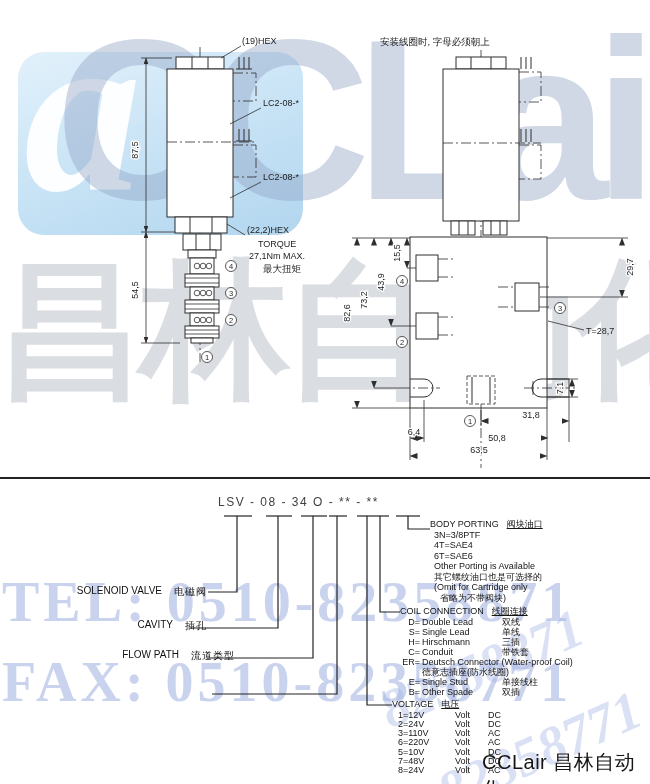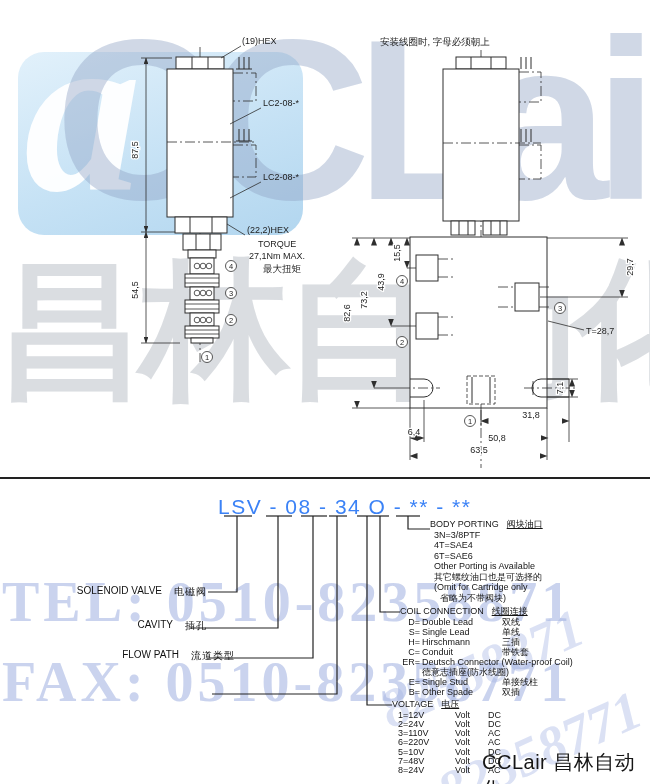--- a/index.html
+++ b/index.html
@@ -29,21 +29,21 @@
   .dim{font-size:9px;fill:#1d1d1d;text-anchor:middle;paint-order:stroke;stroke:#fff;stroke-width:2.5px;}
   .pnum{font-size:7.5px;fill:#1d1d1d;text-anchor:middle;}
   .ln{stroke:#2e2e2e;stroke-width:1;fill:none;}
   .thin{stroke:#2e2e2e;stroke-width:.8;fill:none;}
   .wfill{fill:#fff;}
   .cdash{stroke-dasharray:10 3 2 3;}
   .pdash{stroke-dasharray:4 2;}
   
   .divider{left:0;top:477px;width:650px;height:2px;background:#222;}
   
-  .code-line{left:218px;top:495px;font-size:21px;font-weight:500;letter-spacing:1.5px;color:#3b82f6;text-align:right;}
+  .code-line{left:218px;top:495px;font-size:12px;font-weight:500;letter-spacing:1.5px;color:#404040;text-align:right;}
   .row-l{display:flex;justify-content:flex-end;gap:12px;font-size:10px;color:#111;width:207px;left:0;}
   .row-l .cn{letter-spacing:1px;}
   .blk{font-size:9px;line-height:10.5px;color:#151515;}
   .blk .title{white-space:nowrap;}
   .blk .title .cn{margin-left:8px;text-decoration:underline;}
   .sub{margin-left:4px;white-space:nowrap;}
   .cc-row{position:relative;height:10px;white-space:nowrap;}
   .cc-code{display:inline-block;width:20px;text-align:right;}
   .cc-en{margin-left:2px;}
   .cc-cn{position:absolute;left:102px;top:0;}

